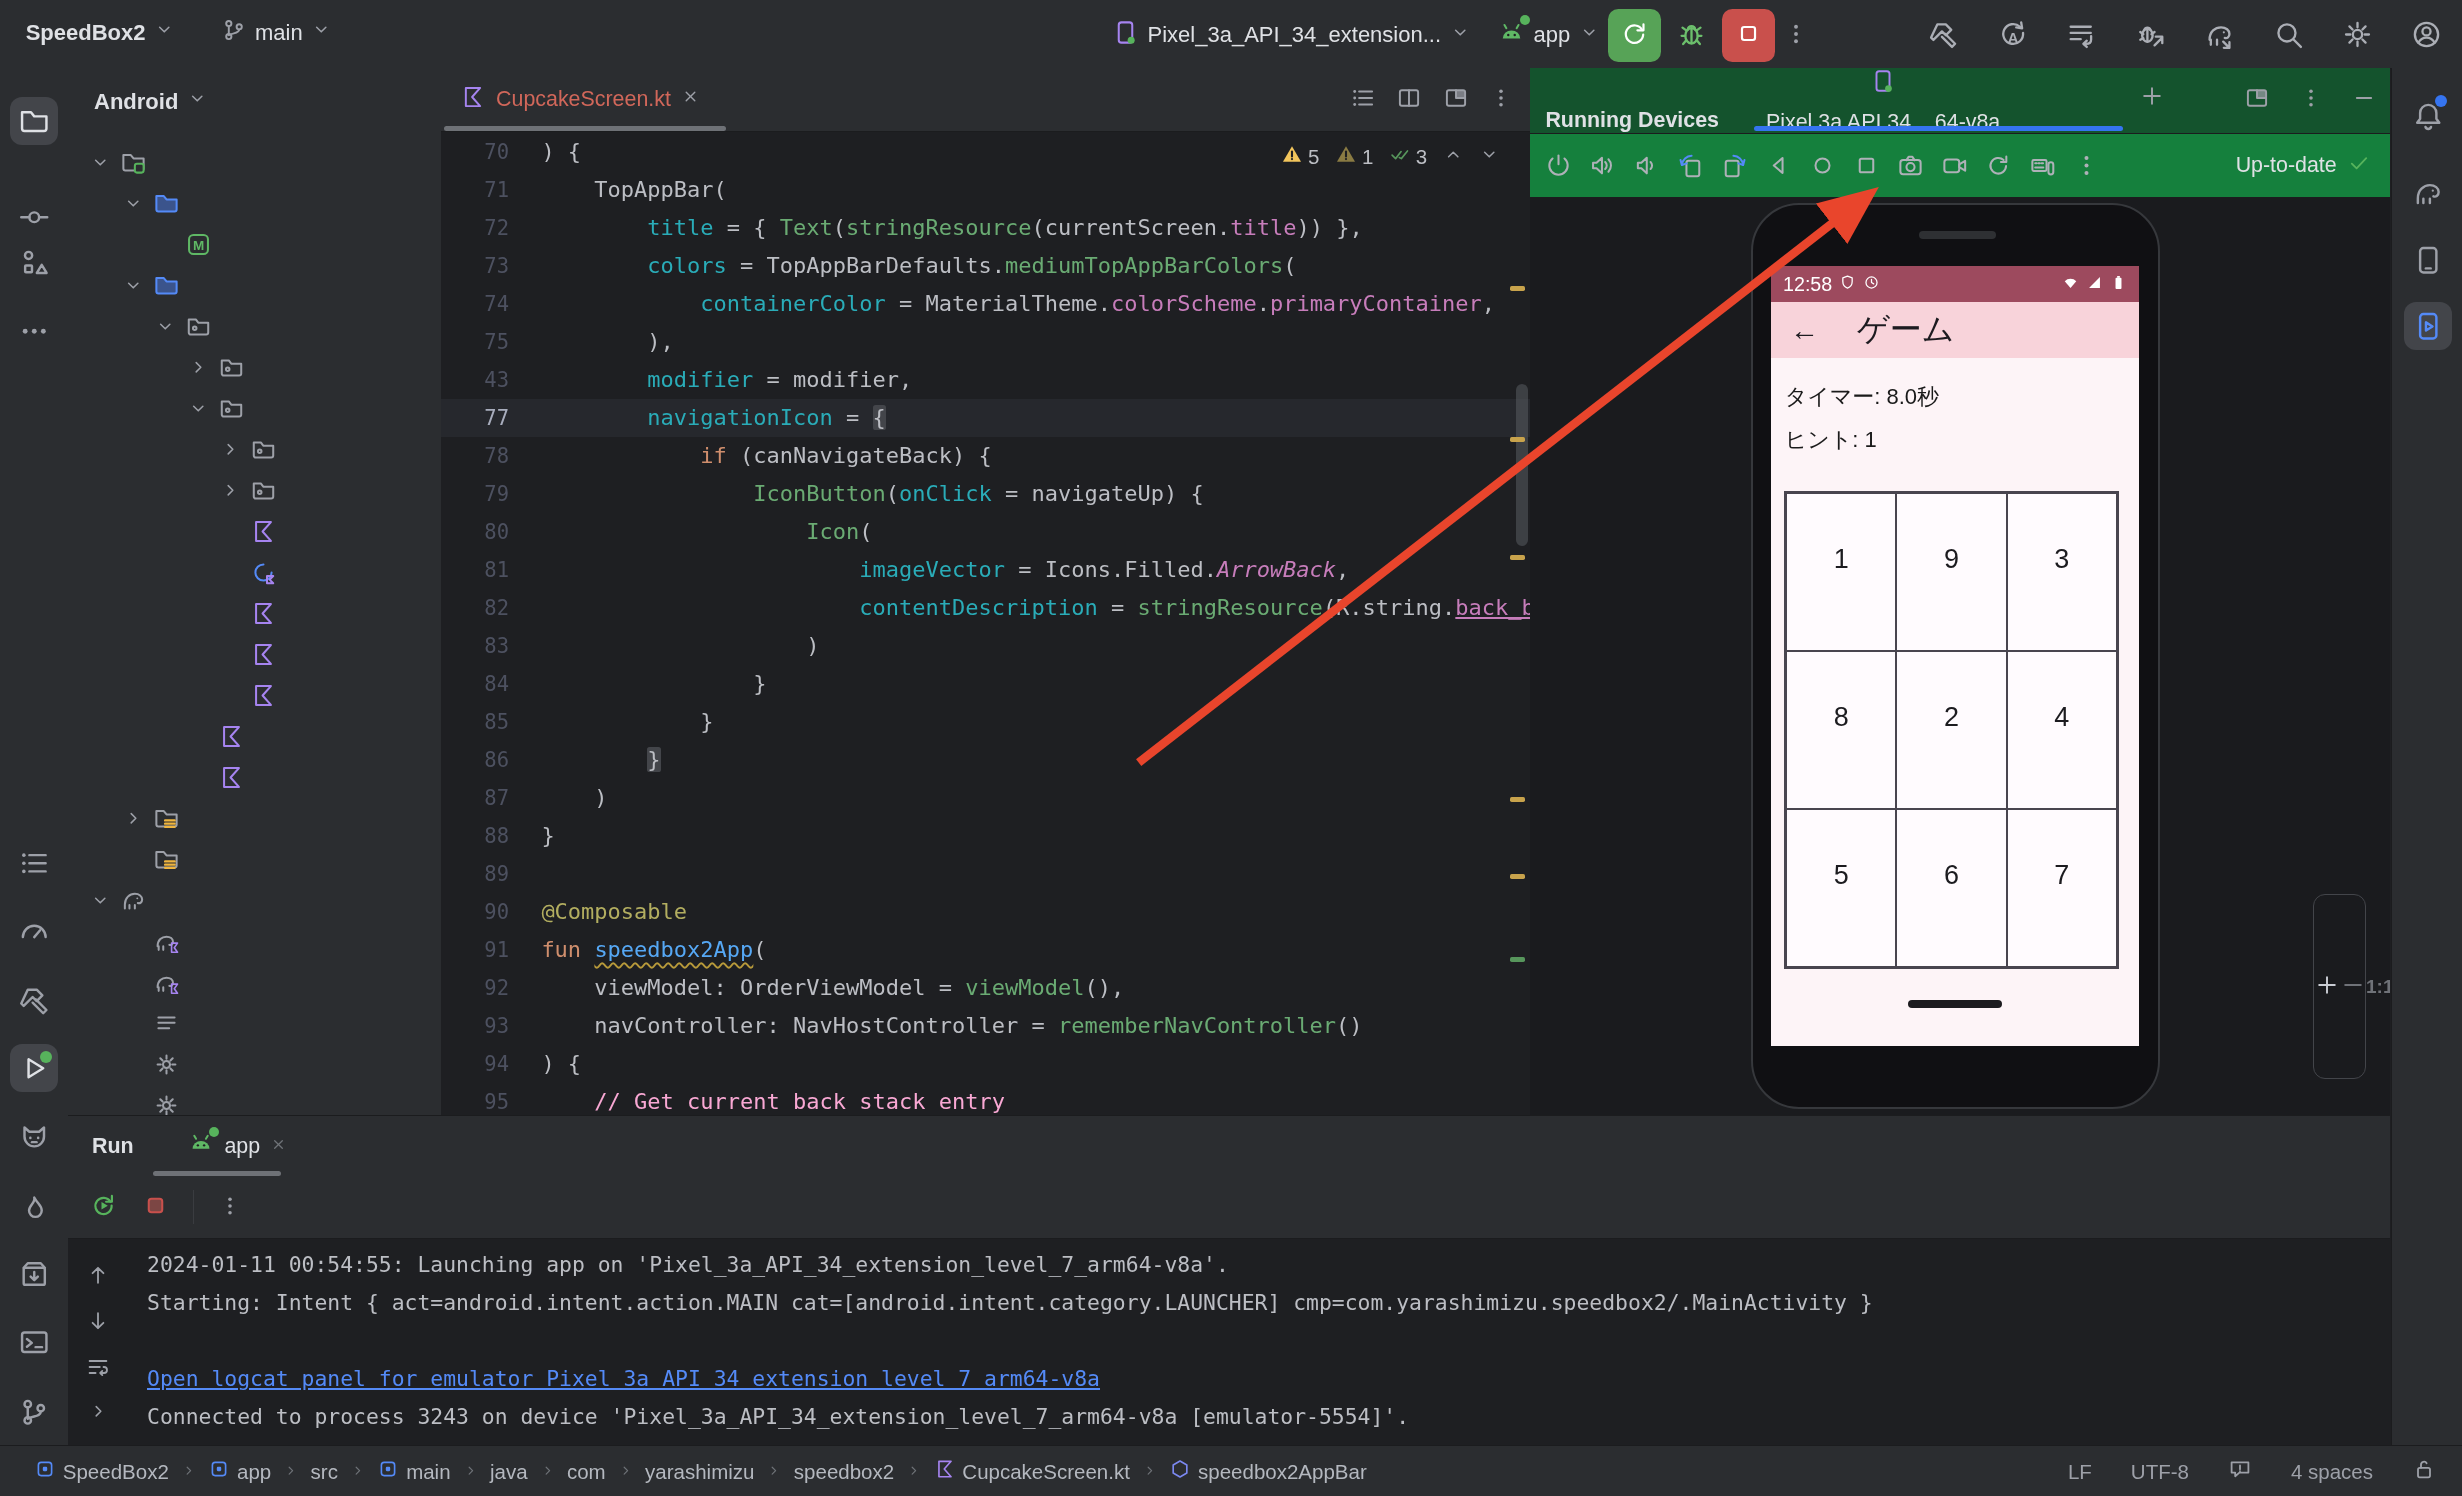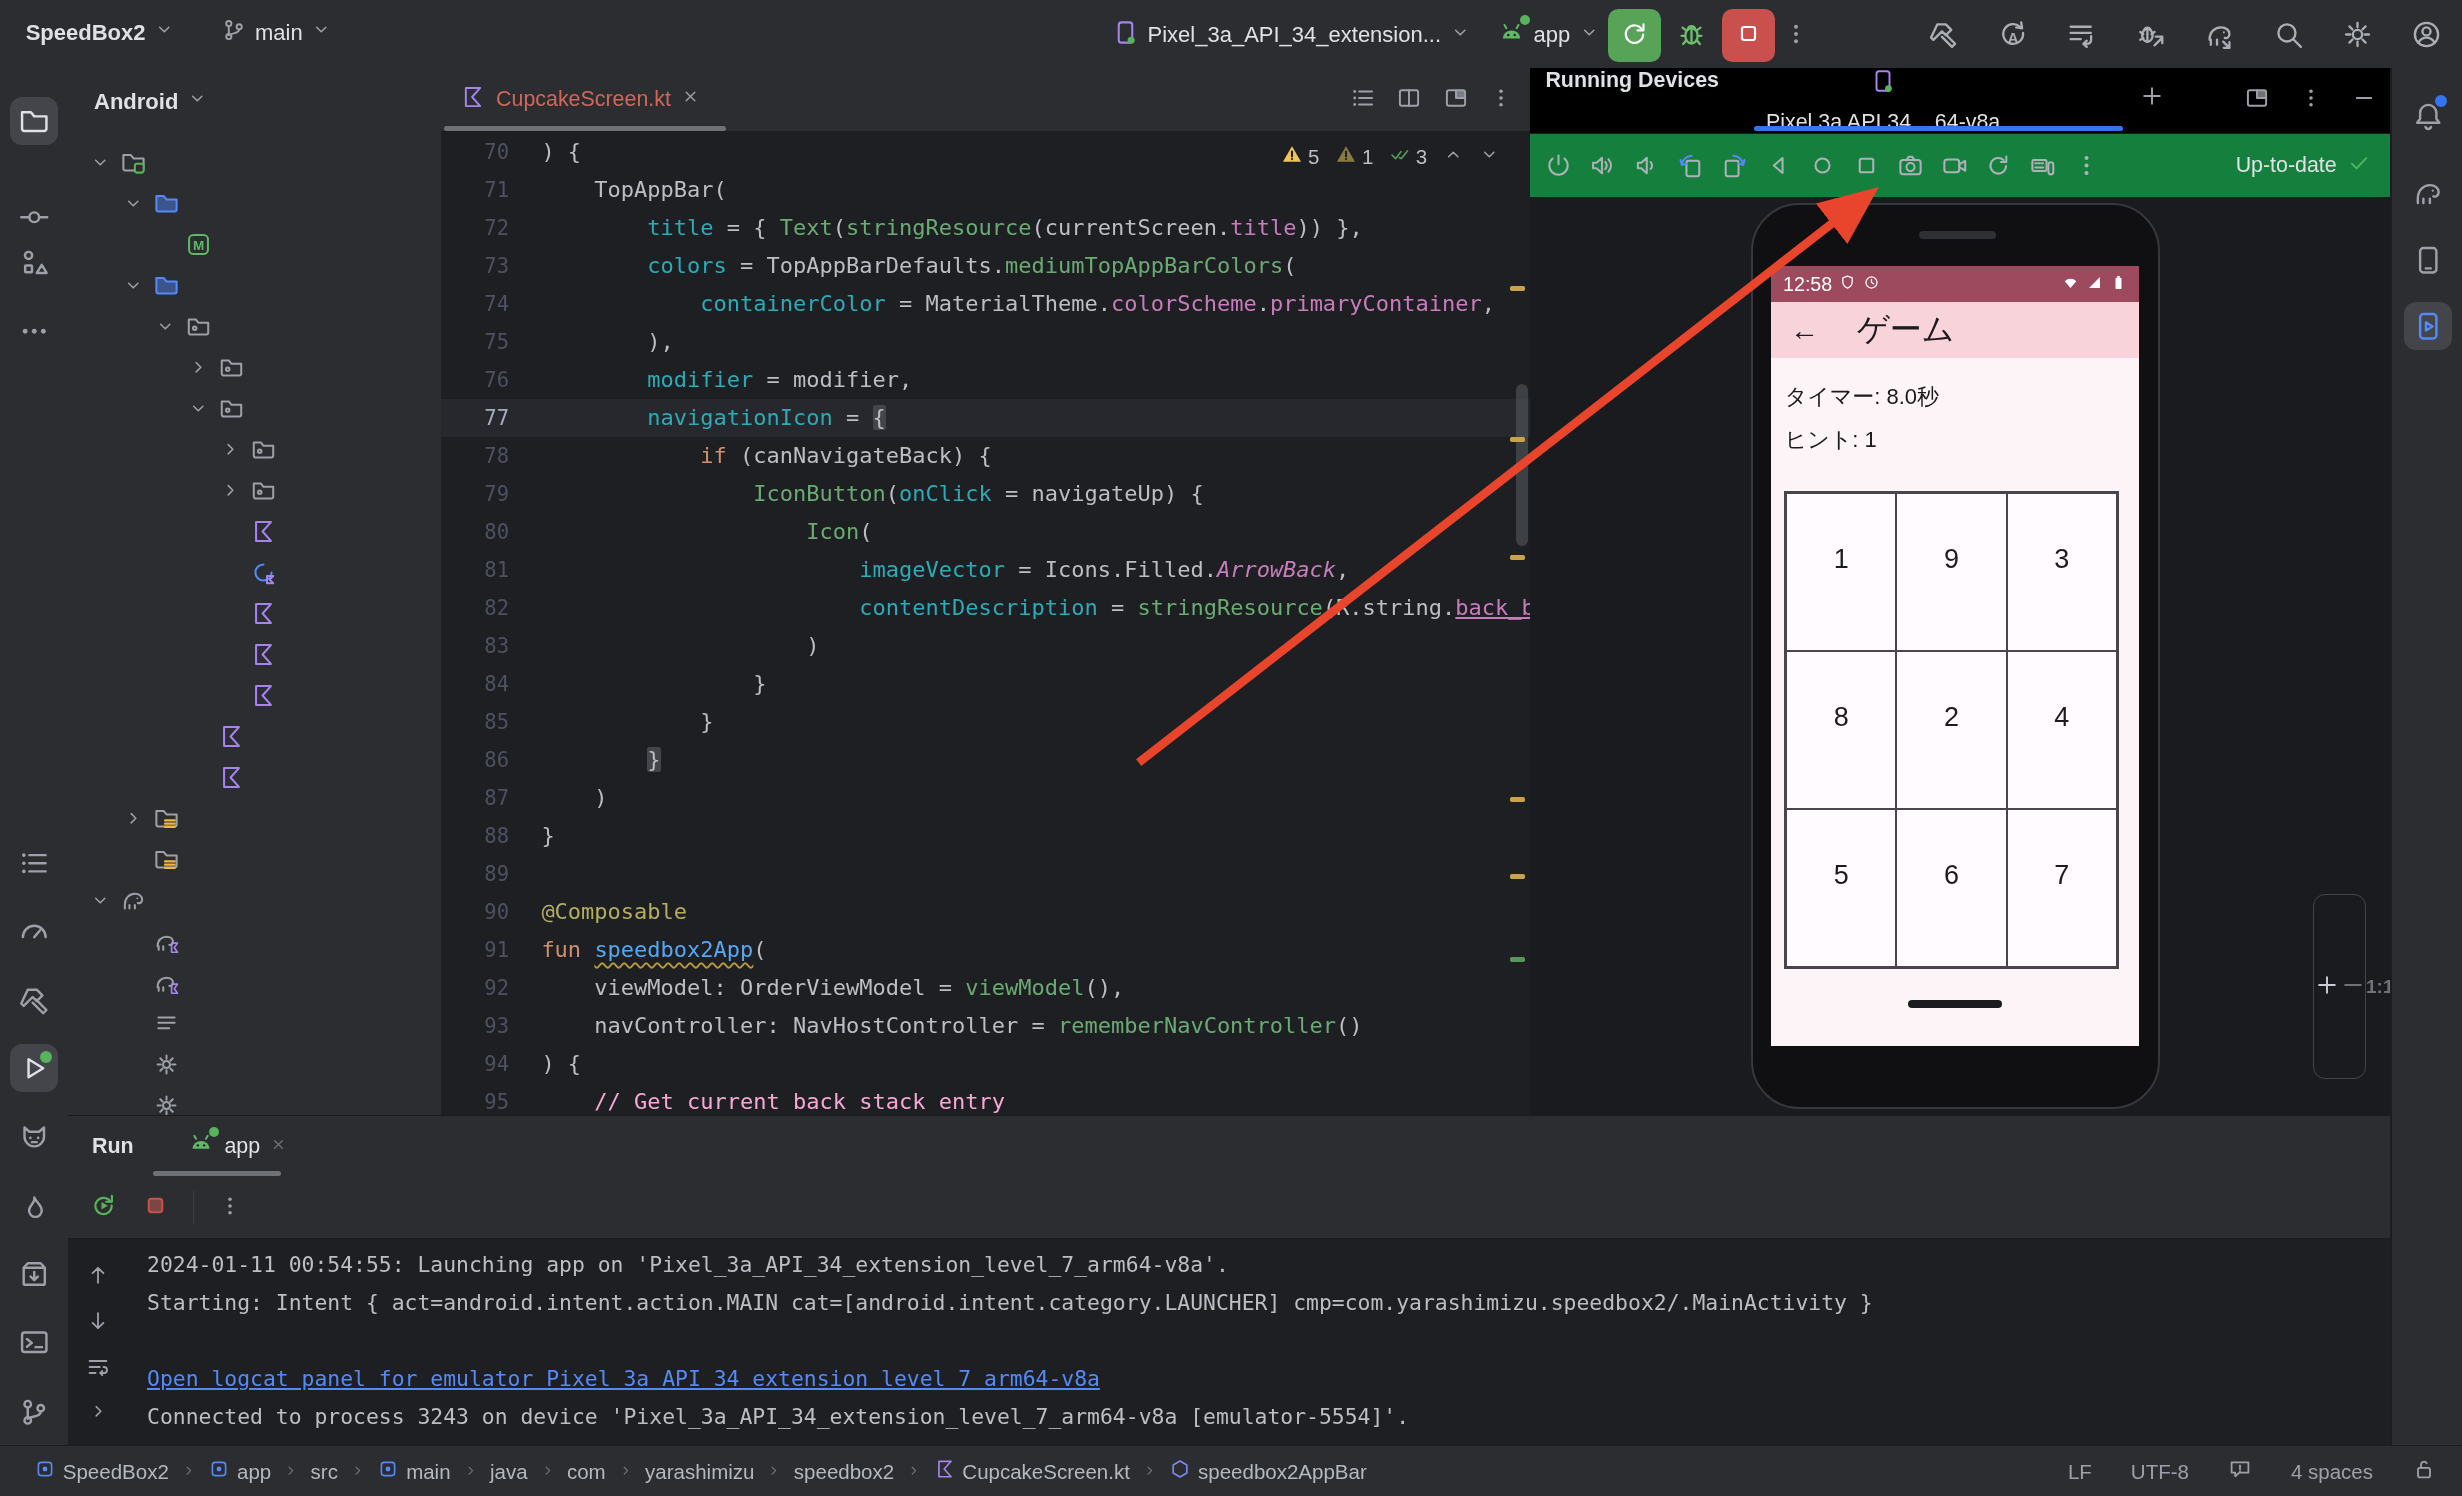--- a/index.html
+++ b/index.html
@@ -53,21 +53,21 @@
   .pu{color:#c77dbb;text-decoration:underline}
   .decl{color:#56a8f5;text-decoration:underline wavy #b89a3a 1.7px;text-underline-offset:5.1px;}
   .brh{background:#43454a;color:#bcbec4;border-radius:2.6px;}
   #ed-badges{position:absolute;right:31px;top:75px;display:flex;align-items:center;gap:15.4px;font-size:20.5px;color:#bcbec4;z-index:5;}
   .stripe-mark{position:absolute;right:5.1px;width:15.4px;height:5.1px;border-radius:1.7px;background:#c8a34c;z-index:4;}
   .stripe-mark.green{background:#57965c;}
   #ed-scroll{position:absolute;right:1.7px;top:316px;width:12px;height:162px;border-radius:6px;background:#585b60;opacity:.55;}
 
   
   #devices{left:1530px;top:68px;width:860px;height:1047px;background:#1a1b1e;overflow:hidden;}
-  #dev-header{height:65px;background:#000000;border-bottom:1.7px solid #1b1c1e;position:relative;display:flex;align-items:flex-start;}
+  #dev-header{height:65px;background:#14532d;border-bottom:1.7px solid #1b1c1e;position:relative;display:flex;align-items:flex-end;}
   #dev-title{font-weight:bold;font-size:21.4px;margin-left:15.4px;}
   #dev-tab{position:absolute;left:224px;top:0;height:63px;display:flex;align-items:center;gap:10.3px;font-size:21.4px;padding:0 12px;flex-direction:column;}
   #dev-tab-underline{position:absolute;left:224px;top:58px;width:369px;height:5.1px;border-radius:2.6px;background:#3574f0;}
   #dev-head-right{position:absolute;right:13.7px;top:0;height:63px;display:flex;align-items:center;gap:29px;color:#9da0a8;}
   #dev-plus{position:absolute;left:609px;top:15.4px;color:#9da0a8;}
   #dev-toolbar{height:63px;background:#15803d;border-bottom:1.7px solid #1b1c1e;display:flex;align-items:center;padding-left:15.4px;gap:17px;color:#aeb1b8;position:relative;}
   #dev-status{position:absolute;right:19px;display:flex;gap:10.3px;align-items:center;font-size:21.4px;color:#dfe1e5;}
 
   
   #phone{position:absolute;left:221px;top:135px;width:409px;height:906px;background:#101013;border:2.6px solid #36383c;border-radius:48px;box-sizing:border-box;}
@@ -846,21 +846,21 @@
             </g>
           </svg></span>
     </div>
     <div id="code">
         <div class="code-line"><span class="ln">70</span><span class="lc"><span class="p">) {</span></span></div>
         <div class="code-line"><span class="ln">71</span><span class="lc"><span class="p">    TopAppBar(</span></span></div>
         <div class="code-line"><span class="ln">72</span><span class="lc"><span class="p">        </span><span class="arg">title</span><span class="p"> = { </span><span class="fn">Text</span><span class="p">(</span><span class="fn">stringResource</span><span class="p">(currentScreen.</span><span class="prop">title</span><span class="p">)) },</span></span></div>
         <div class="code-line"><span class="ln">73</span><span class="lc"><span class="p">        </span><span class="arg">colors</span><span class="p"> = TopAppBarDefaults.</span><span class="fn">mediumTopAppBarColors</span><span class="p">(</span></span></div>
         <div class="code-line"><span class="ln">74</span><span class="lc"><span class="p">            </span><span class="arg">containerColor</span><span class="p"> = MaterialTheme.</span><span class="prop">colorScheme</span><span class="p">.</span><span class="prop">primaryContainer</span><span class="p">,</span></span></div>
         <div class="code-line"><span class="ln">75</span><span class="lc"><span class="p">        ),</span></span></div>
-        <div class="code-line"><span class="ln">76</span><span class="lc"><span class="p">        </span><span class="arg">modifier</span><span class="p"> = modifier,</span></span></div>
+        <div class="code-line"><span class="ln">43</span><span class="lc"><span class="p">        </span><span class="arg">modifier</span><span class="p"> = modifier,</span></span></div>
         <div class="code-line cur"><span class="ln">77</span><span class="lc"><span class="p">        </span><span class="arg">navigationIcon</span><span class="p"> = </span><span class="brh">{</span></span></div>
         <div class="code-line"><span class="ln">78</span><span class="lc"><span class="p">            </span><span class="kw">if</span><span class="p"> (canNavigateBack) {</span></span></div>
         <div class="code-line"><span class="ln">79</span><span class="lc"><span class="p">                </span><span class="fn">IconButton</span><span class="p">(</span><span class="arg">onClick</span><span class="p"> = navigateUp) {</span></span></div>
         <div class="code-line"><span class="ln">80</span><span class="lc"><span class="p">                    </span><span class="fn">Icon</span><span class="p">(</span></span></div>
         <div class="code-line"><span class="ln">81</span><span class="lc"><span class="p">                        </span><span class="arg">imageVector</span><span class="p"> = Icons.Filled.</span><span class="dep">ArrowBack</span><span class="p">,</span></span></div>
         <div class="code-line"><span class="ln">82</span><span class="lc"><span class="p">                        </span><span class="arg">contentDescription</span><span class="p"> = </span><span class="fn">stringResource</span><span class="p">(R.string.</span><span class="pu">back_button</span></span></div>
         <div class="code-line"><span class="ln">83</span><span class="lc"><span class="p">                    )</span></span></div>
         <div class="code-line"><span class="ln">84</span><span class="lc"><span class="p">                }</span></span></div>
         <div class="code-line"><span class="ln">85</span><span class="lc"><span class="p">            }</span></span></div>
         <div class="code-line"><span class="ln">86</span><span class="lc"><span class="p">        </span><span class="brh">}</span></span></div>

